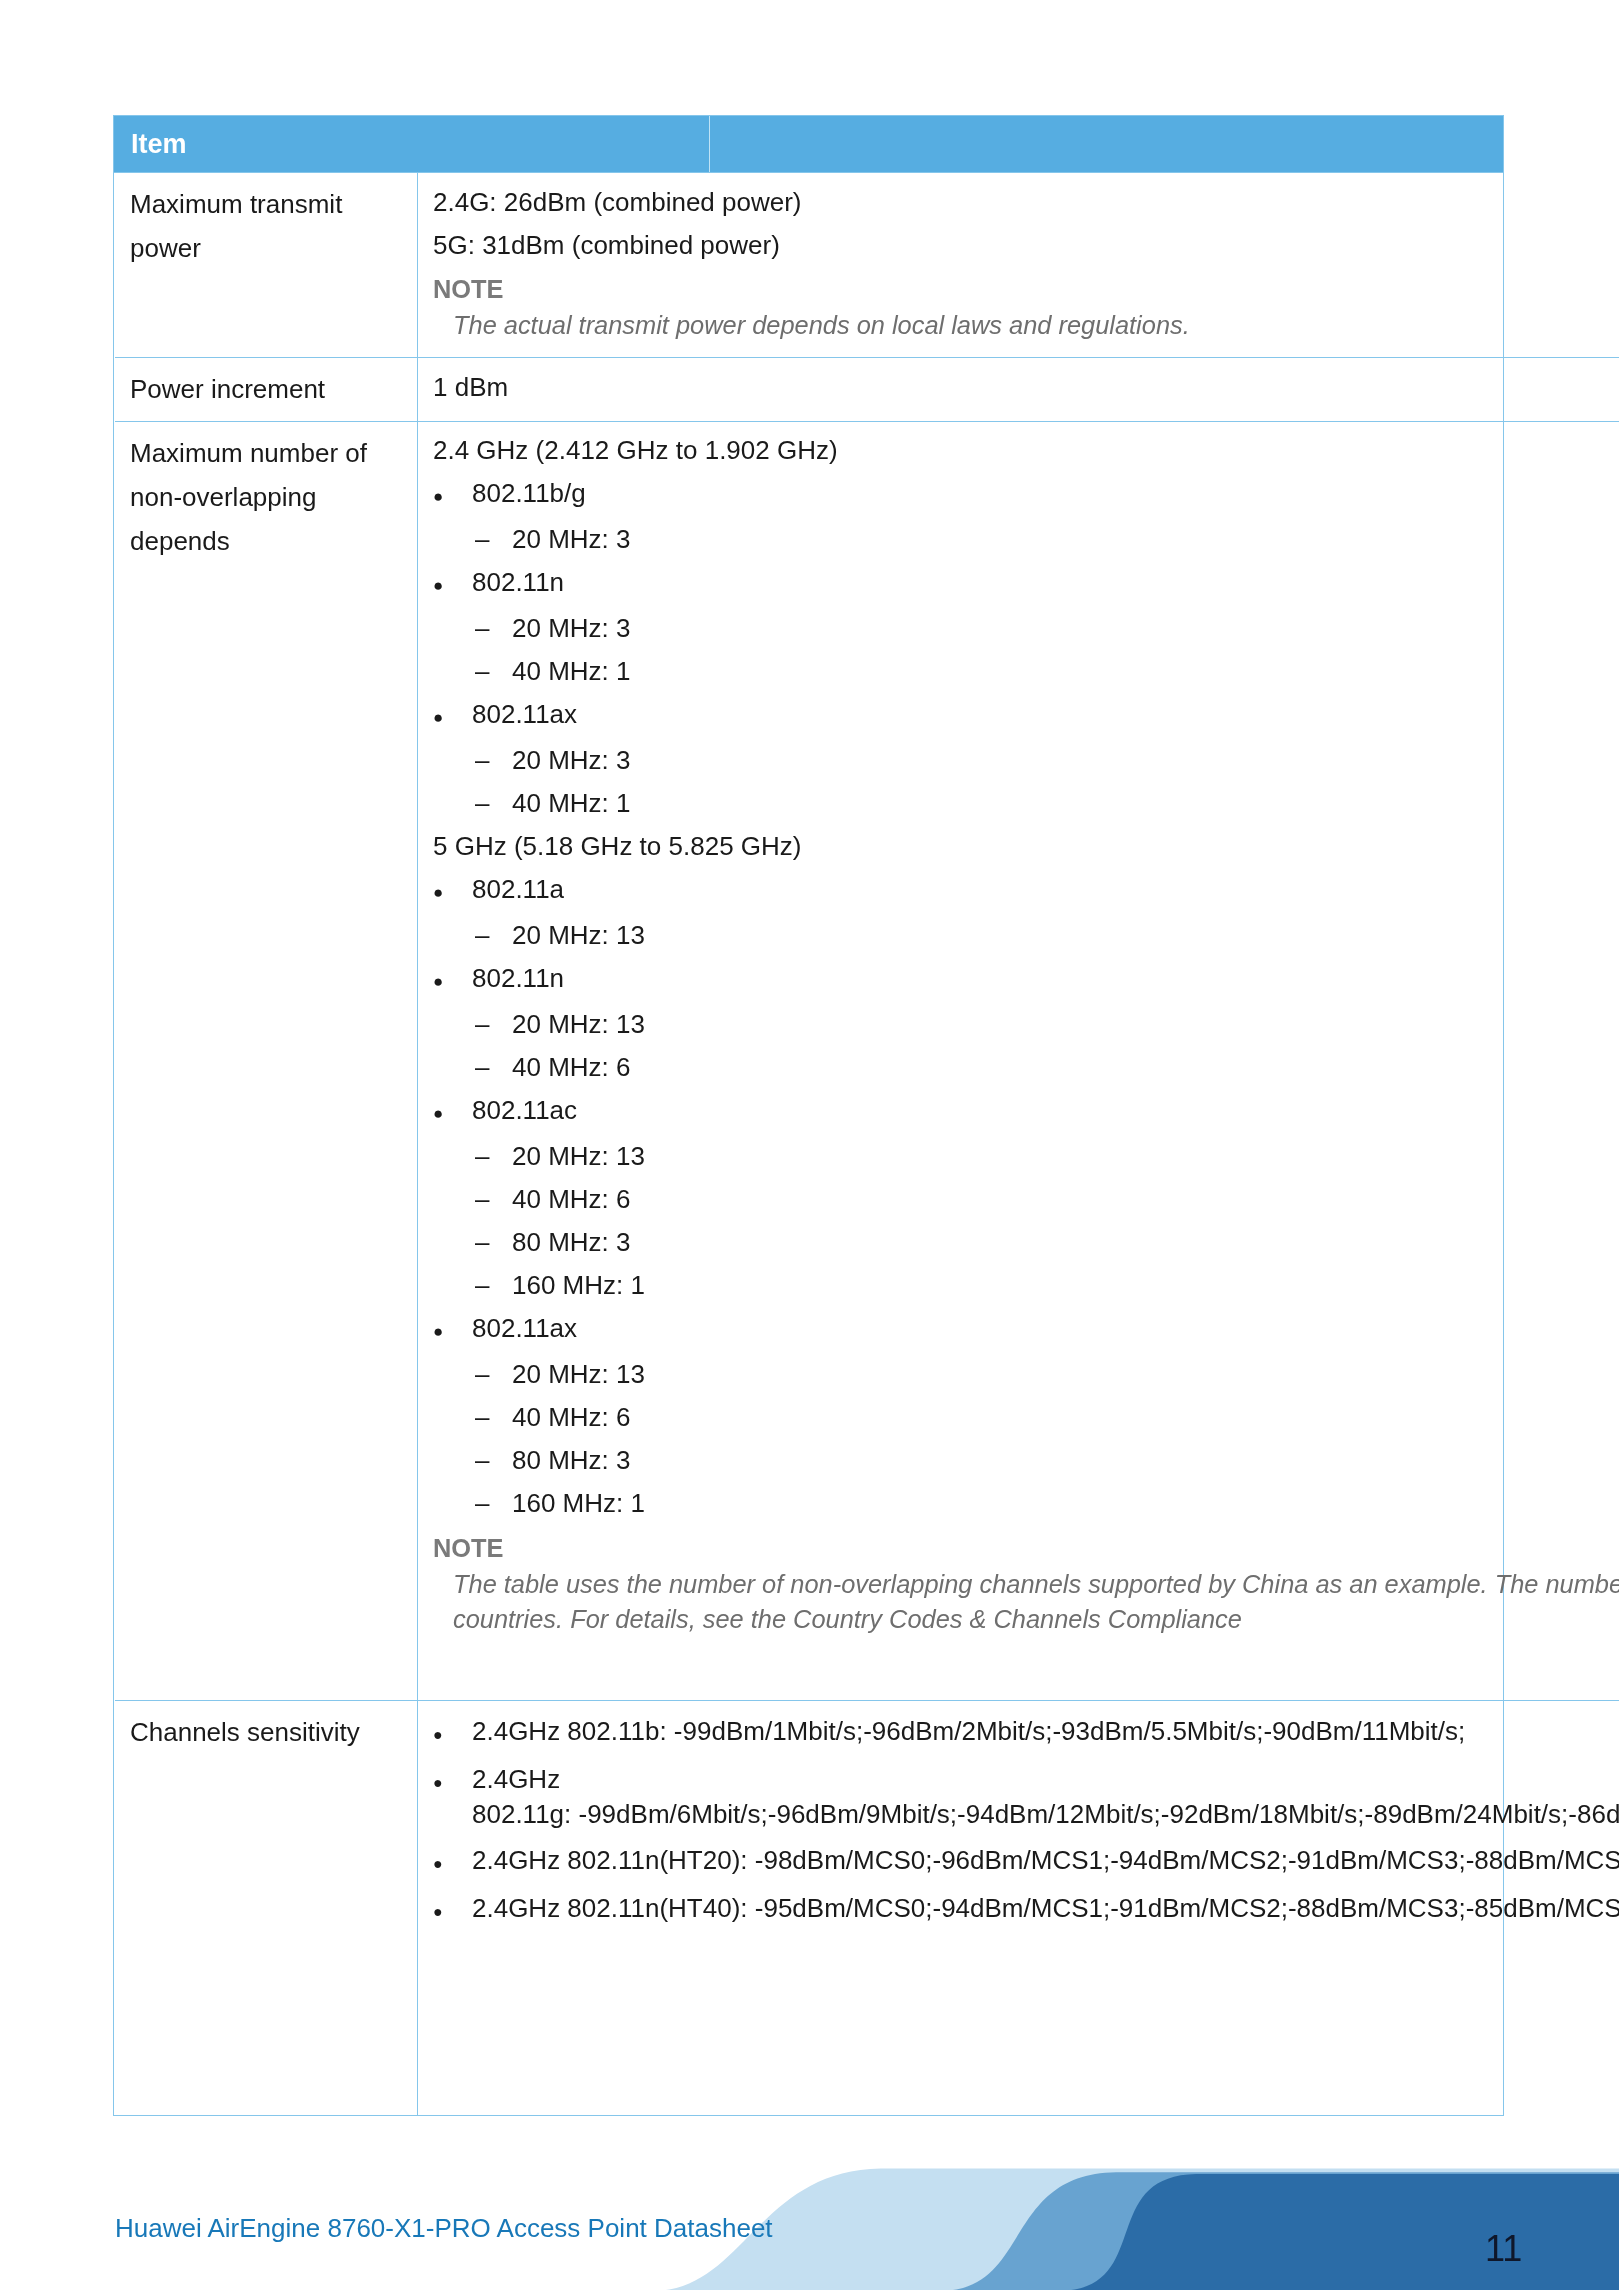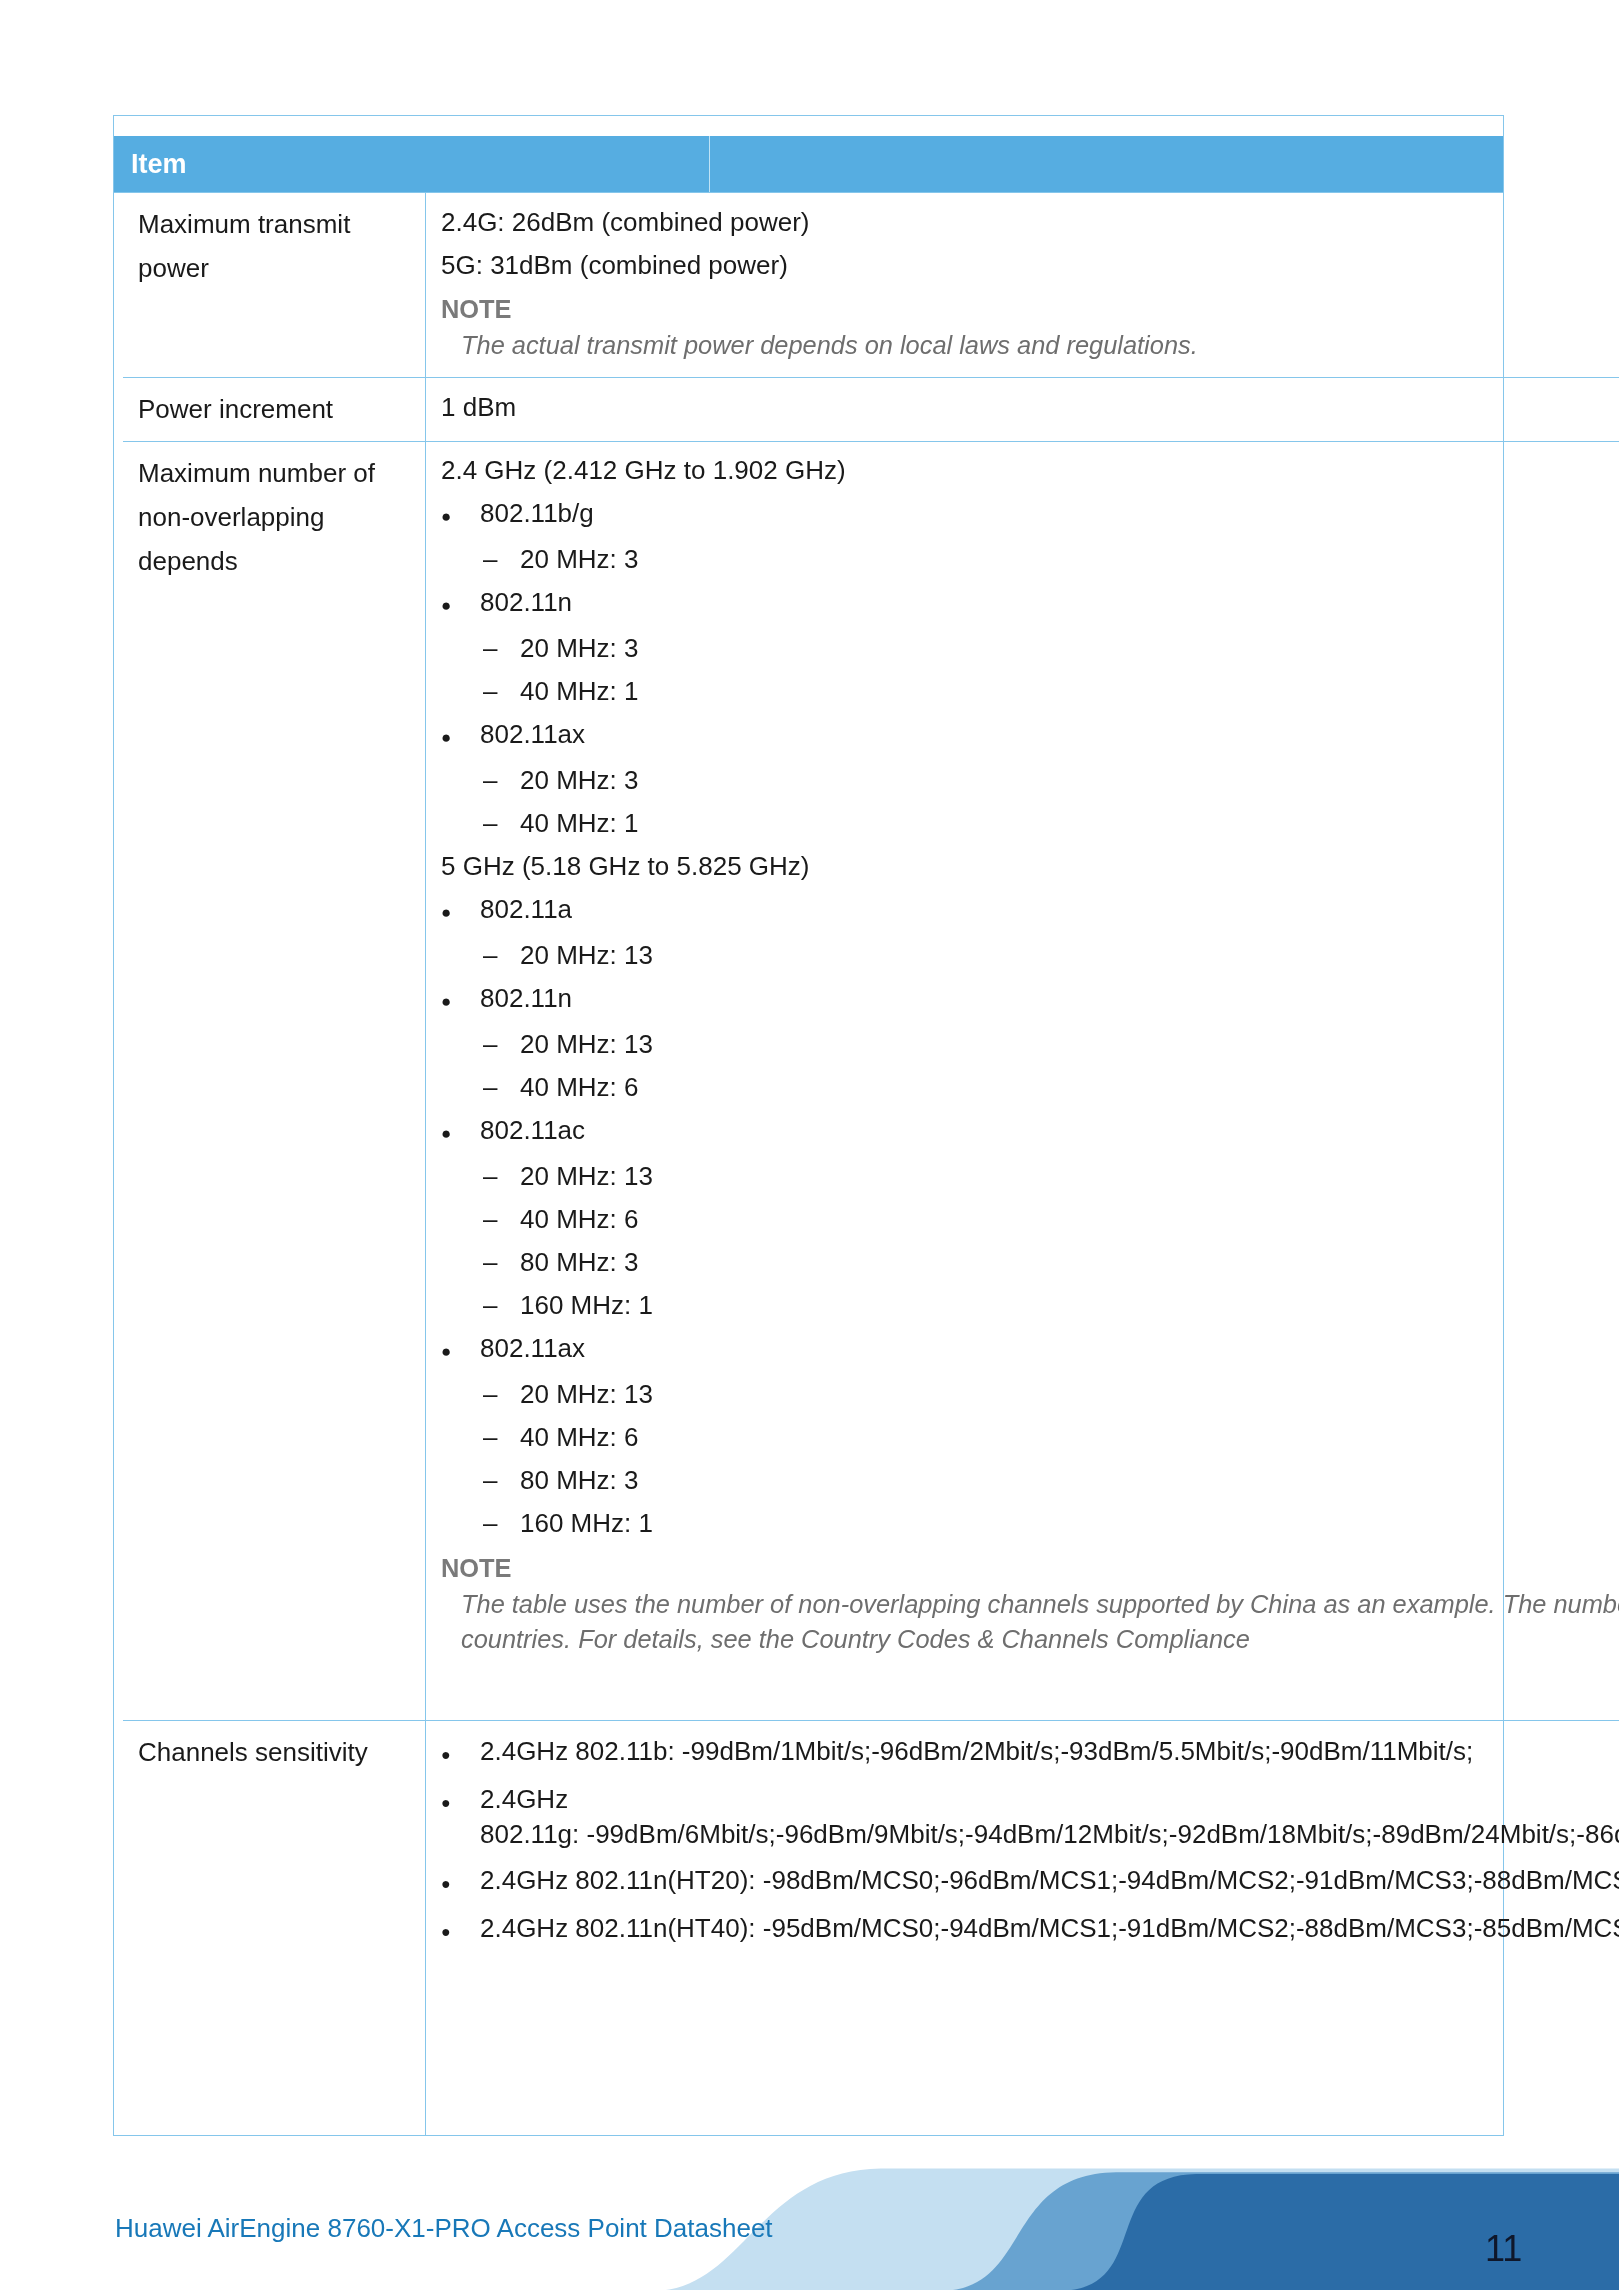--- a/index.html
+++ b/index.html
@@ -10,26 +10,26 @@
   }
   .table {
     position:absolute; left:113px; top:115px; width:1391px;
     border:1.9px solid var(--border,#85C6EB); box-sizing:border-box;
     background:#fff;
   }
   .thead {
     display:flex; height:57px; box-sizing:border-box;
     background:var(--header-bg,#56ADE1);
     border-bottom:1.9px solid var(--border,#85C6EB);
-    color:#ffffff; font-weight:bold; font-size:27px;margin-top:20px;
+    color:#ffffff; font-weight:bold; font-size:27px;
   }
   .th { display:flex; align-items:center; box-sizing:border-box; }
   .th.item  { width:596px; padding-left:17px; border-right:1.9px solid #BFE3F6; }
   .th.desc  { flex:1; padding-left:15px; }
-  .tbody { display:flex; align-items:center;gap:8px; }
+  .tbody { display:flex; align-items:center; }
   .col-first { width:293px; border-right:1.9px solid var(--border,#85C6EB); }
   .rows { flex:1; display:flex; flex-direction:column; }
   .row { display:flex; border-bottom:1.9px solid var(--border,#85C6EB); box-sizing:border-box; }
   .row:last-child { border-bottom:none; }
   .row-1 { min-height:185px; }
   .row-2 { min-height:55px; }
   .row-3 { min-height:1279px; }
   .row-4 { min-height:414px; }
   .cell { box-sizing:border-box; font-size:26px; line-height:44px; }
   .cell.label { width:303px; border-right:1.9px solid var(--border,#85C6EB); padding:9.4px 13px 9.4px 15px; }

